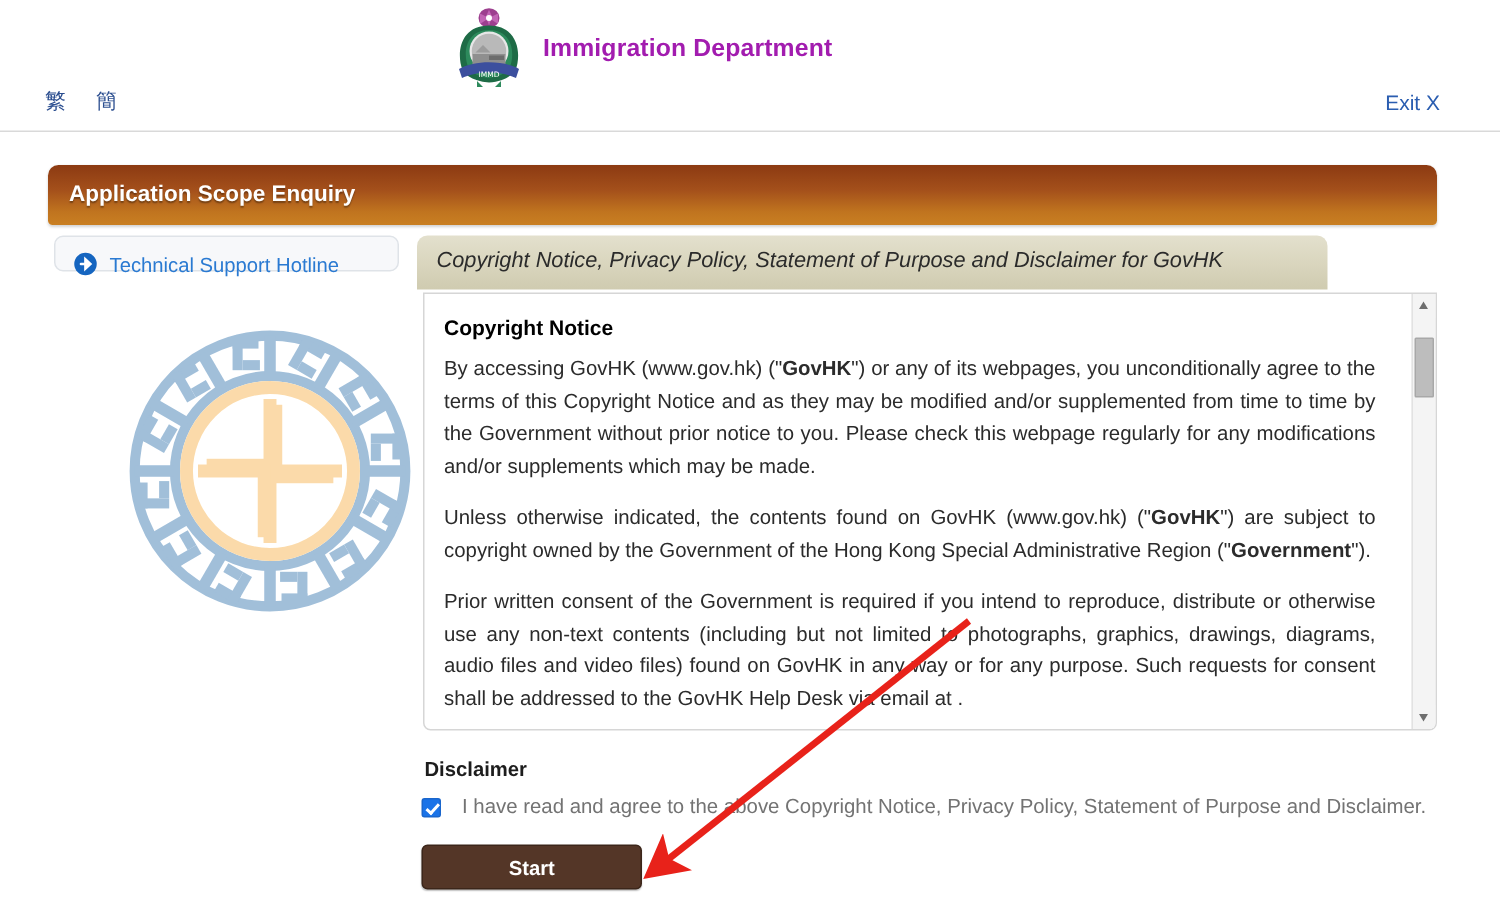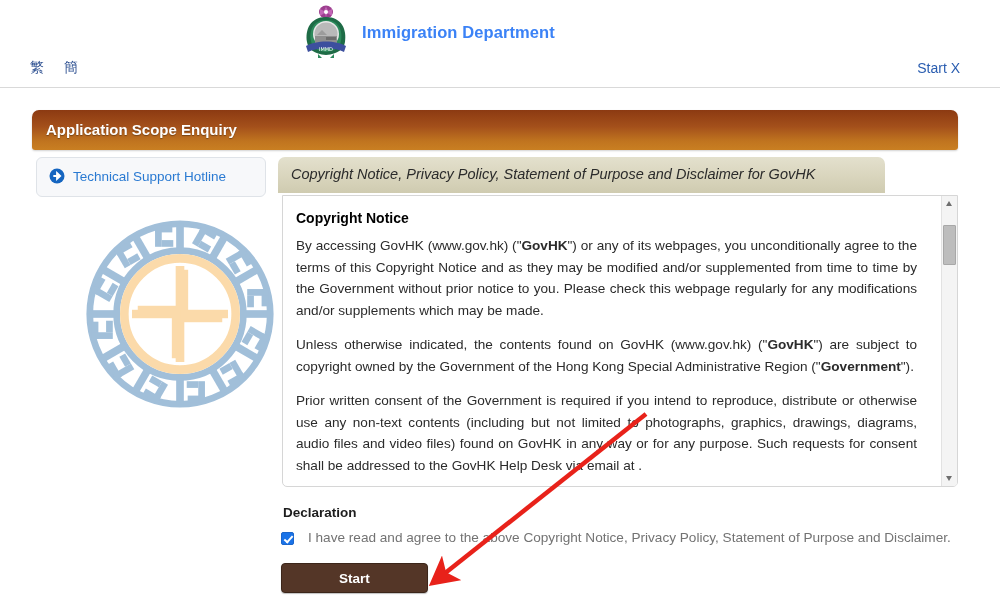--- a/index.html
+++ b/index.html
@@ -19,21 +19,21 @@
     background: #ffffff;
     border-bottom: 1px solid #d9d9d9;
   }
   .brand {
     position: absolute; left: 300px; top: 4px;
     display: flex; align-items: center; gap: 10px;
   }
   .crest { width: 52px; height: 54px; display:block; }
   .brand-text { padding-top: 2px; }
   .brand-title {
-    font-size: 16.5px; font-weight: bold; color: #3b82f6; letter-spacing: .1px;
+    font-size: 16.5px; font-weight: bold; color: #a21caf; letter-spacing: .1px;
     line-height: 20px;
   }
   .brand-sub {
     font-size: 11.5px; color: #333; line-height: 15px; letter-spacing: .05px;
   }
   .lang {
     position: absolute; left: 30px; top: 59px;
     display: flex; gap: 20px;
   }
   .lang a {
@@ -53,21 +53,21 @@
     box-shadow: 0 1px 2px rgba(0,0,0,.18);
   }
   .title-bar .label {
     position: absolute; left: 14px; top: 11px;
     color: #ffffff; font-size: 15px; font-weight: bold;
     text-shadow: 0 1px 1px rgba(0,0,0,.35);
   }
 
   
   .side-box {
-    position: absolute; left: 36px; top: 157px; width: 230px; height: 40px;
+    position: absolute; left: 36px; top: 157px; width: 230px; height: 24px;
     background: #f7f8fa; border: 1px solid #dfe3e8; border-radius: 6px;
   }
   .side-link {
     position: absolute; left: 12px; top: 10px;
     display: flex; align-items: center; gap: 8px;
     color: #2a7ad2; font-size: 13.5px; text-decoration: none;
   }
   .arrow-circle { width: 16px; height: 16px; display: block; }
 
   .watermark {
@@ -184,21 +184,21 @@
     <div class="brand-text">
       <div class="brand-title">Immigration Department</div>
     </div>
   </div>
 
   <div class="lang">
     <a href="#">繁</a>
     <a href="#">簡</a>
   </div>
 
-  <a class="exit" href="#">Start X</a>
+  <a class="exit" href="#">Exit X</a>
 </div>
 
 <div class="title-bar">
   <div class="label">Application Scope Enquiry</div>
 </div>
 
 <div class="side-box">
   <a class="side-link" href="#">
     <svg class="arrow-circle" viewBox="0 0 16 16">
       <circle cx="8" cy="8" r="7.5" fill="#1565c0"></circle>
@@ -319,21 +319,21 @@
     <div class="sbtn up">
         <i></i>
       </div>
     <div class="sthumb" style="top: 29.08px;"></div>
     <div class="sbtn down">
         <i></i>
       </div>
   </div>
 </div>
 
-<div class="decl-title">Declaration</div>
+<div class="decl-title">Disclaimer</div>
 
 <div class="decl-row">
   <div class="cbox" style="background: rgb(26, 115, 232);"></div>
   <div class="decl-text">I have read and agree to the above Copyright Notice, Privacy Policy, Statement of Purpose and Disclaimer.</div>
 </div>
 
 <div class="start-btn" style="background: rgb(84, 54, 39);">Start</div>
 
 <svg class="annot">
   <defs>

